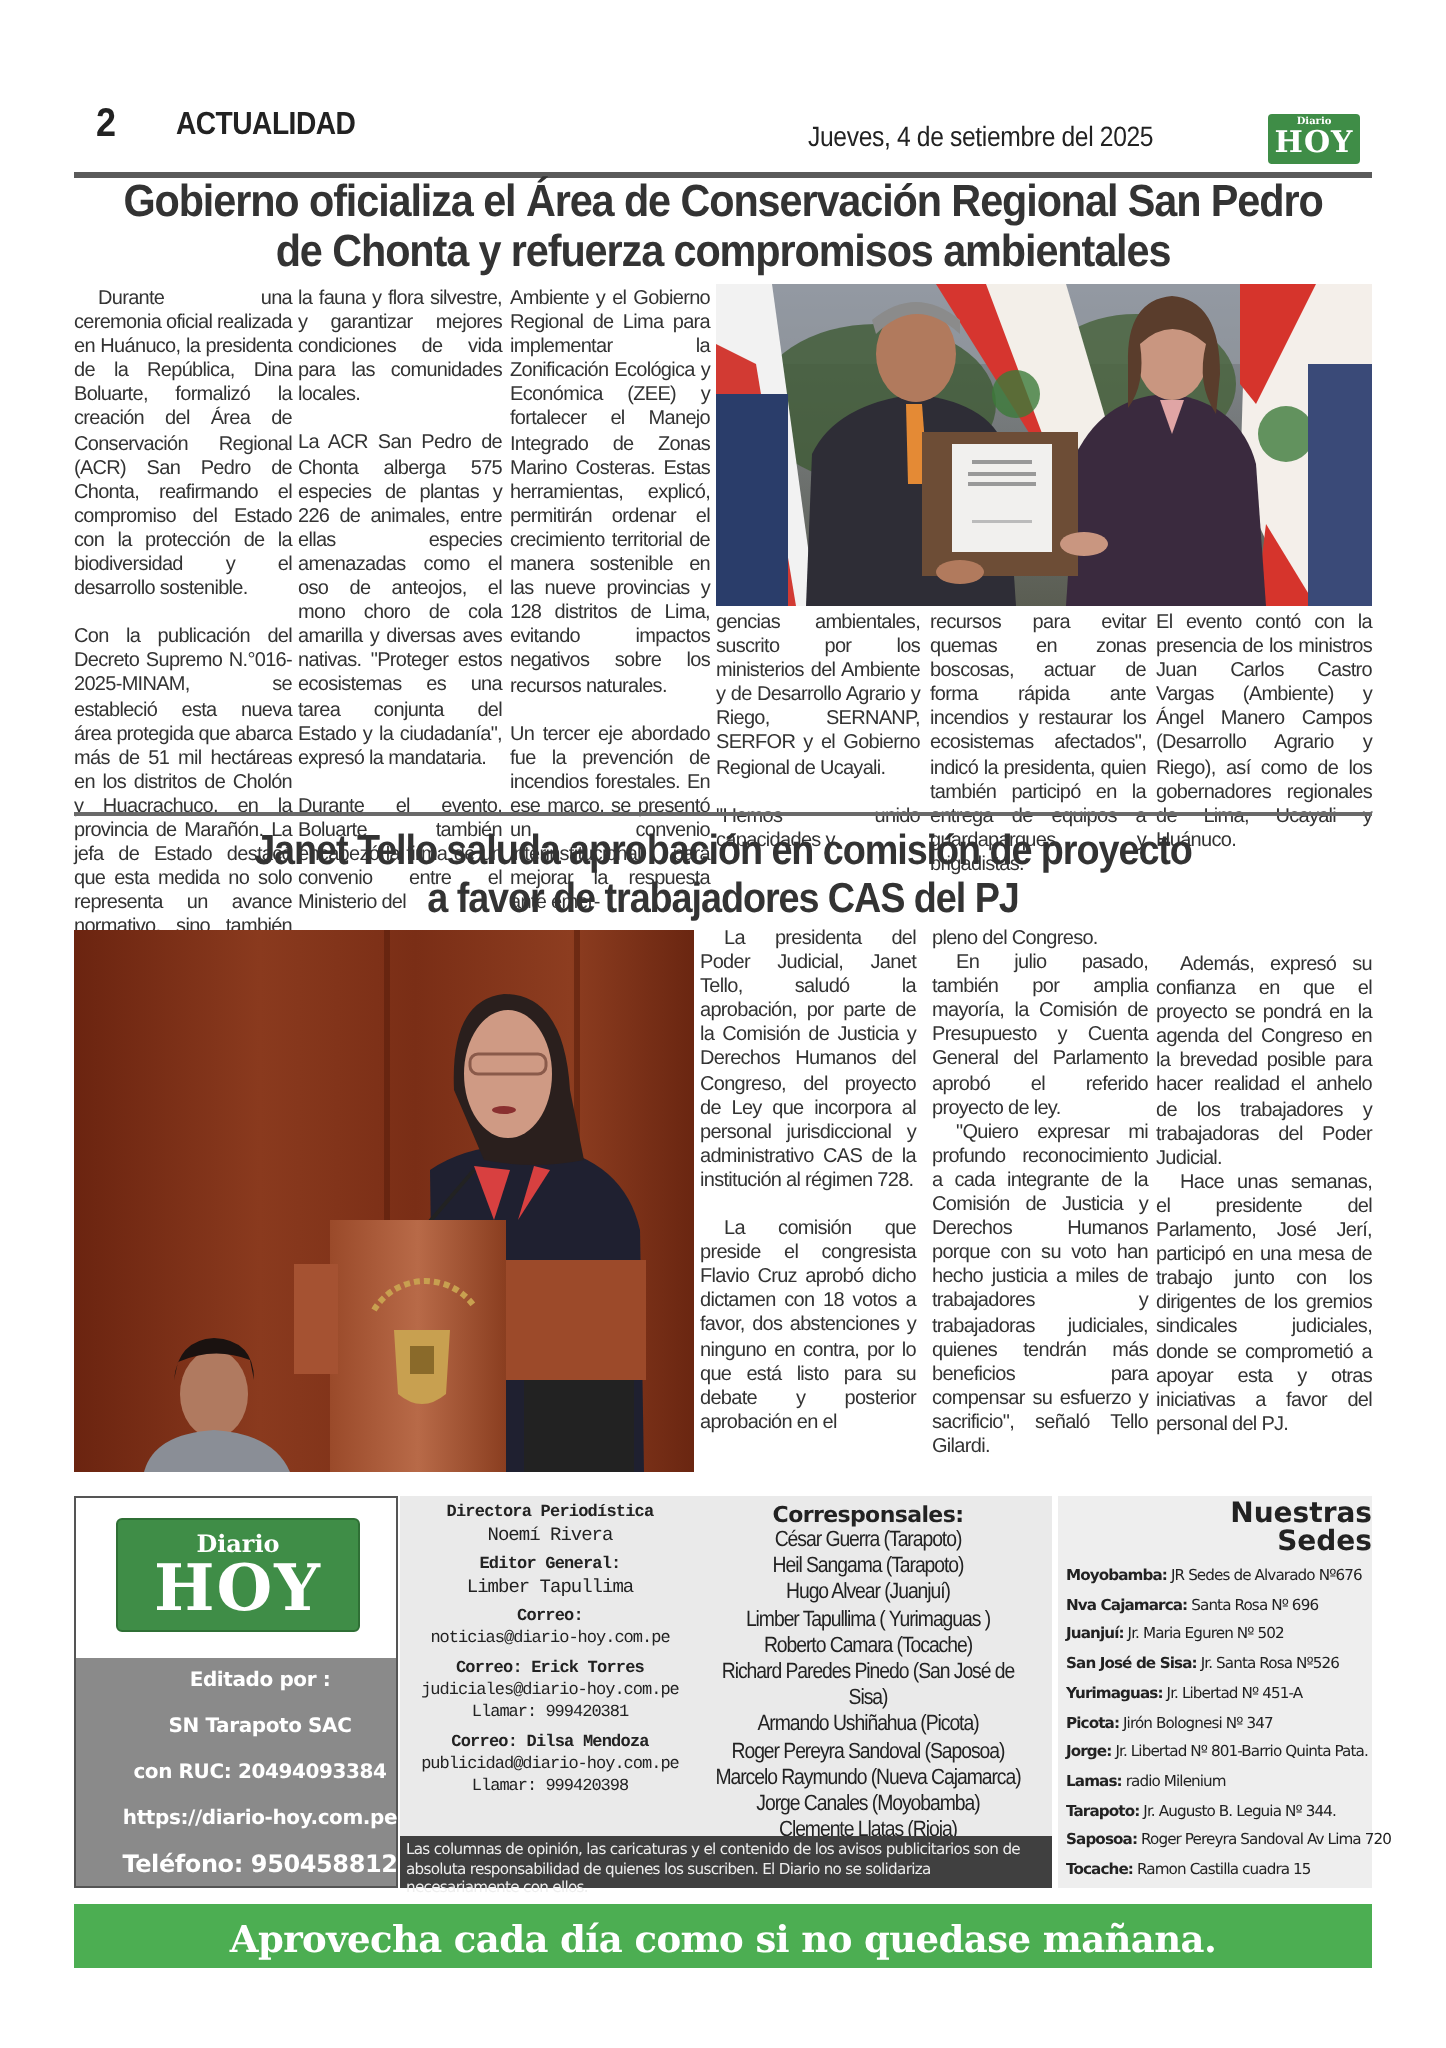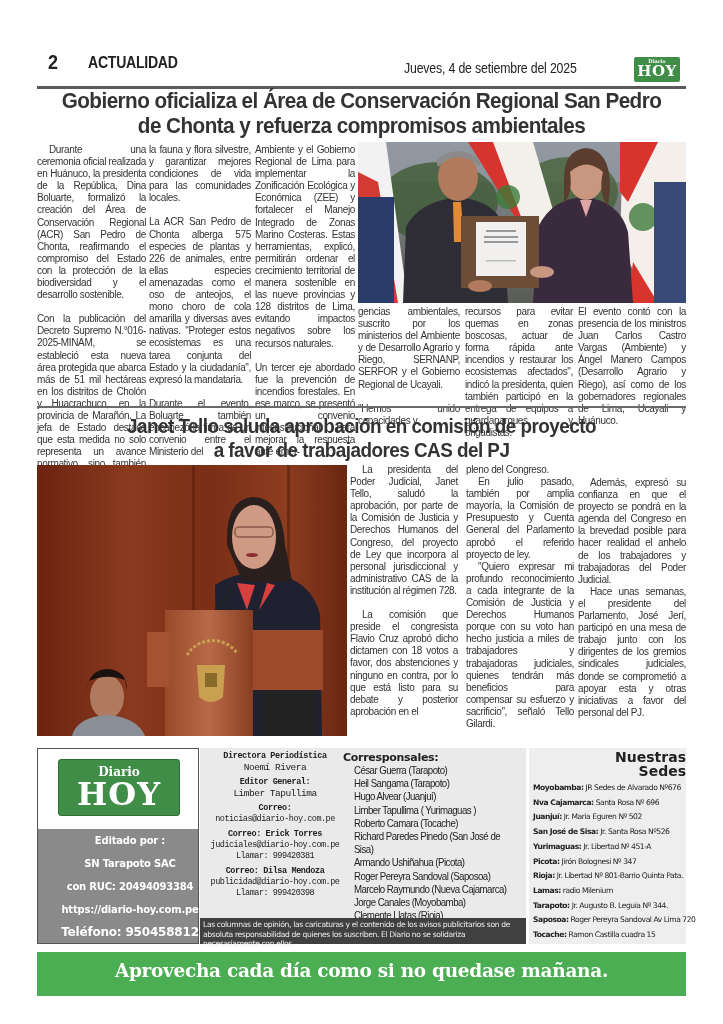--- a/index.html
+++ b/index.html
@@ -57,33 +57,33 @@
   .foot-left .info div { font-size: 10px; line-height: 23px; letter-spacing: -0.2px; }
   .foot-left .info .tel { font-size: 12px; }
 
   .foot-mid { left: 200px; top: 748px; width: 326px; height: 170px; background: #eaeaea; }
   .staff { left: 200px; top: 751px; width: 150px; text-align: center; font-family: Liberation Mono, monospace; color: #222; }
   .staff .lbl { font-weight: bold; font-size: 8.5px; letter-spacing: -0.4px; line-height: 11px; }
   .staff .val { font-size: 9.5px; line-height: 11px; letter-spacing: -0.5px; }
   .staff .val.sm { font-size: 8.5px; }
   .staff .gap { height: 4px; }
 
-  .corr { left: 343px; top: 751px; width: 182px; font-family: "Liberation Sans", sans-serif; color: #222; }
+  .corr { left: 343px; top: 751px; width: 182px; text-align: center; font-family: "Liberation Sans", sans-serif; color: #222; }
   .corr .lbl { font-weight: bold; font-size: 11px; line-height: 13px; font-family: "DejaVu Sans", sans-serif; letter-spacing: -0.3px; }
   .corr .val { font-size: 11px; line-height: 13.2px; letter-spacing: -0.6px; transform: scaleX(0.88); }
 
   .disclaimer { left: 200px; top: 918px; width: 326px; height: 26px; background: #404040; color: #eee; font-size: 7.6px; line-height: 9.5px; padding: 2px 3px; letter-spacing: -0.35px; font-family: "DejaVu Sans", sans-serif; }
 
   .foot-right { left: 529px; top: 748px; width: 157px; height: 196px; background: #eeeeee; }
   .sedes-title { left: 529px; top: 750px; width: 157px; text-align: right; font-size: 14px; font-weight: bold; line-height: 14px; color: #222; font-family: "DejaVu Sans", sans-serif; }
   .sedes { left: 533px; top: 781px; width: 155px; font-family: "DejaVu Sans", sans-serif; color: #222; }
   .sedes .row { font-size: 7.6px; line-height: 14.7px; letter-spacing: -0.45px; white-space: nowrap; }
   .sedes .row b { font-weight: bold; }
 
-  .banner { left: 37px; top: 952px; width: 649px; height: 44px; background: #4cae52; color: #fff; text-align: center; font-family: "DejaVu Serif", serif; font-weight: bold; font-size: 18.5px; line-height: 38px; letter-spacing: -0.3px; }
+  .banner { left: 37px; top: 952px; width: 649px; height: 32px; background: #4cae52; color: #fff; text-align: center; font-family: "DejaVu Serif", serif; font-weight: bold; font-size: 18.5px; line-height: 38px; letter-spacing: -0.3px; }
 </style>
 </head>
 <body>
 
 <div class="abs page-num">2</div>
 <div class="abs section">ACTUALIDAD</div>
 <div class="abs date">Jueves, 4 de setiembre del 2025</div>
 <div class="abs logo-small">
   <span class="l1">Diario</span>
   <span class="l2">HOY</span>
@@ -291,20 +291,20 @@
   <div>Nuestras</div>
   <div>Sedes</div>
 </div>
 <div class="abs sedes">
   <div class="row"><b>Moyobamba:</b> <span>JR Sedes de Alvarado Nº676</span></div>
   <div class="row"><b>Nva Cajamarca:</b> <span>Santa Rosa Nº 696</span></div>
   <div class="row"><b>Juanjuí:</b> <span>Jr. Maria Eguren Nº 502</span></div>
   <div class="row"><b>San José de Sisa:</b> <span>Jr. Santa Rosa Nº526</span></div>
   <div class="row"><b>Yurimaguas:</b> <span>Jr. Libertad Nº 451-A</span></div>
   <div class="row"><b>Picota:</b> <span>Jirón Bolognesi Nº 347</span></div>
-  <div class="row"><b>Rioja:</b> <span>Jr. Libertad Nº 801-Barrio Quinta Pata.</span></div>
+  <div class="row"><b>Jorge:</b> <span>Jr. Libertad Nº 801-Barrio Quinta Pata.</span></div>
   <div class="row"><b>Lamas:</b> <span>radio Milenium</span></div>
   <div class="row"><b>Tarapoto:</b> <span>Jr. Augusto B. Leguia Nº 344.</span></div>
   <div class="row"><b>Saposoa:</b> <span>Roger Pereyra Sandoval Av  Lima 720</span></div>
   <div class="row"><b>Tocache:</b> <span>Ramon Castilla cuadra  15</span></div>
 </div>
 
 <div class="abs banner">Aprovecha cada día como si no quedase mañana.</div>
 
 </body></html>

